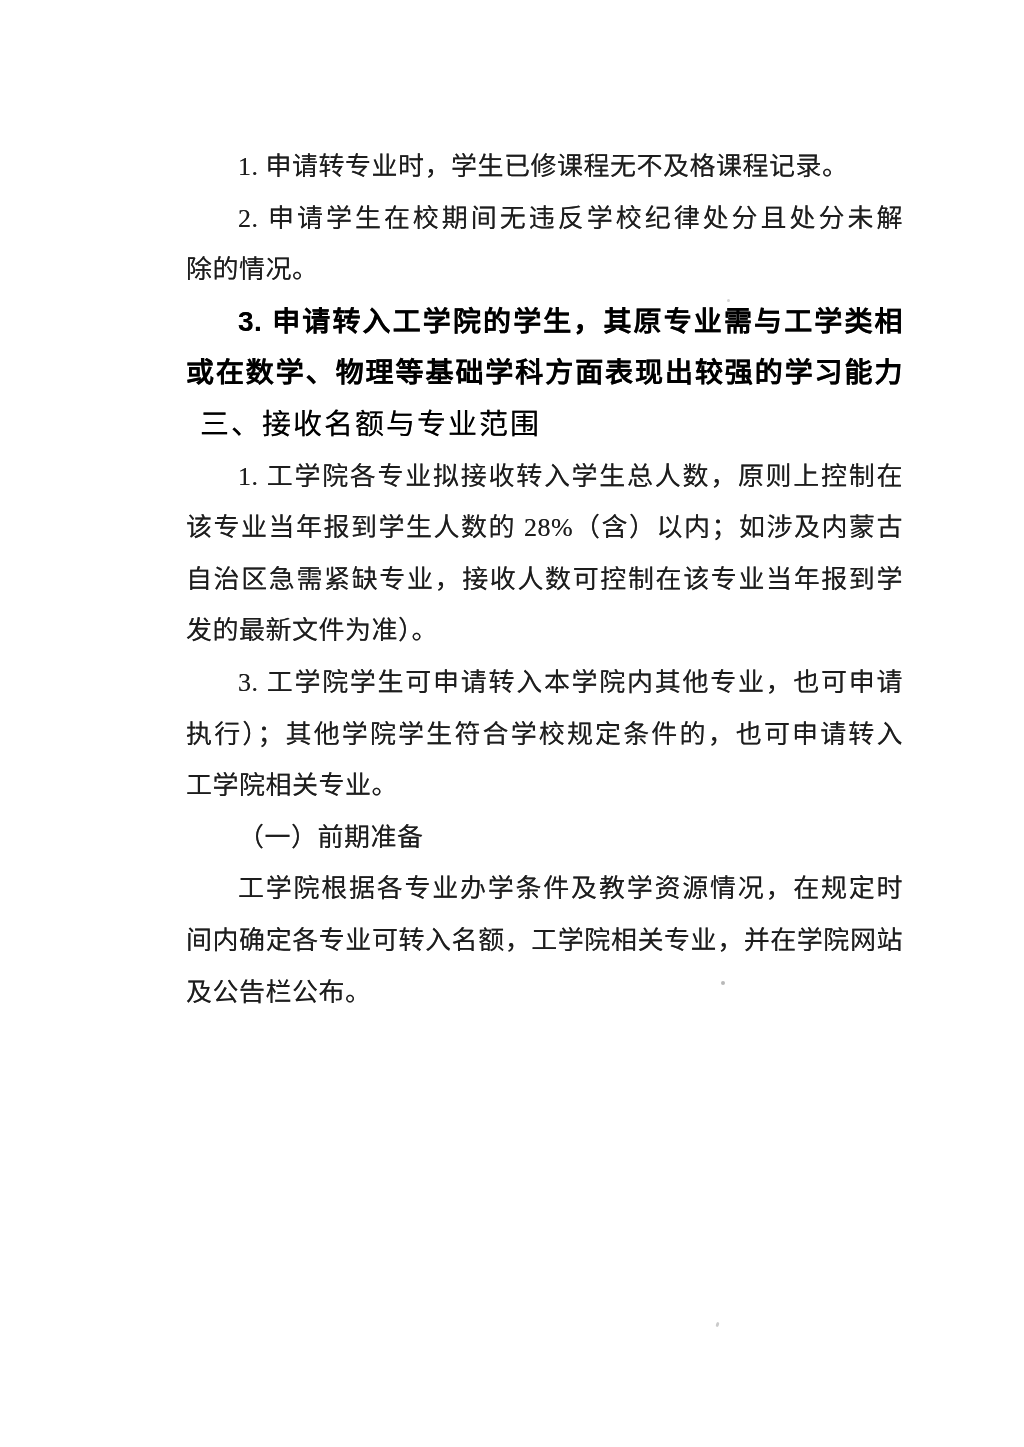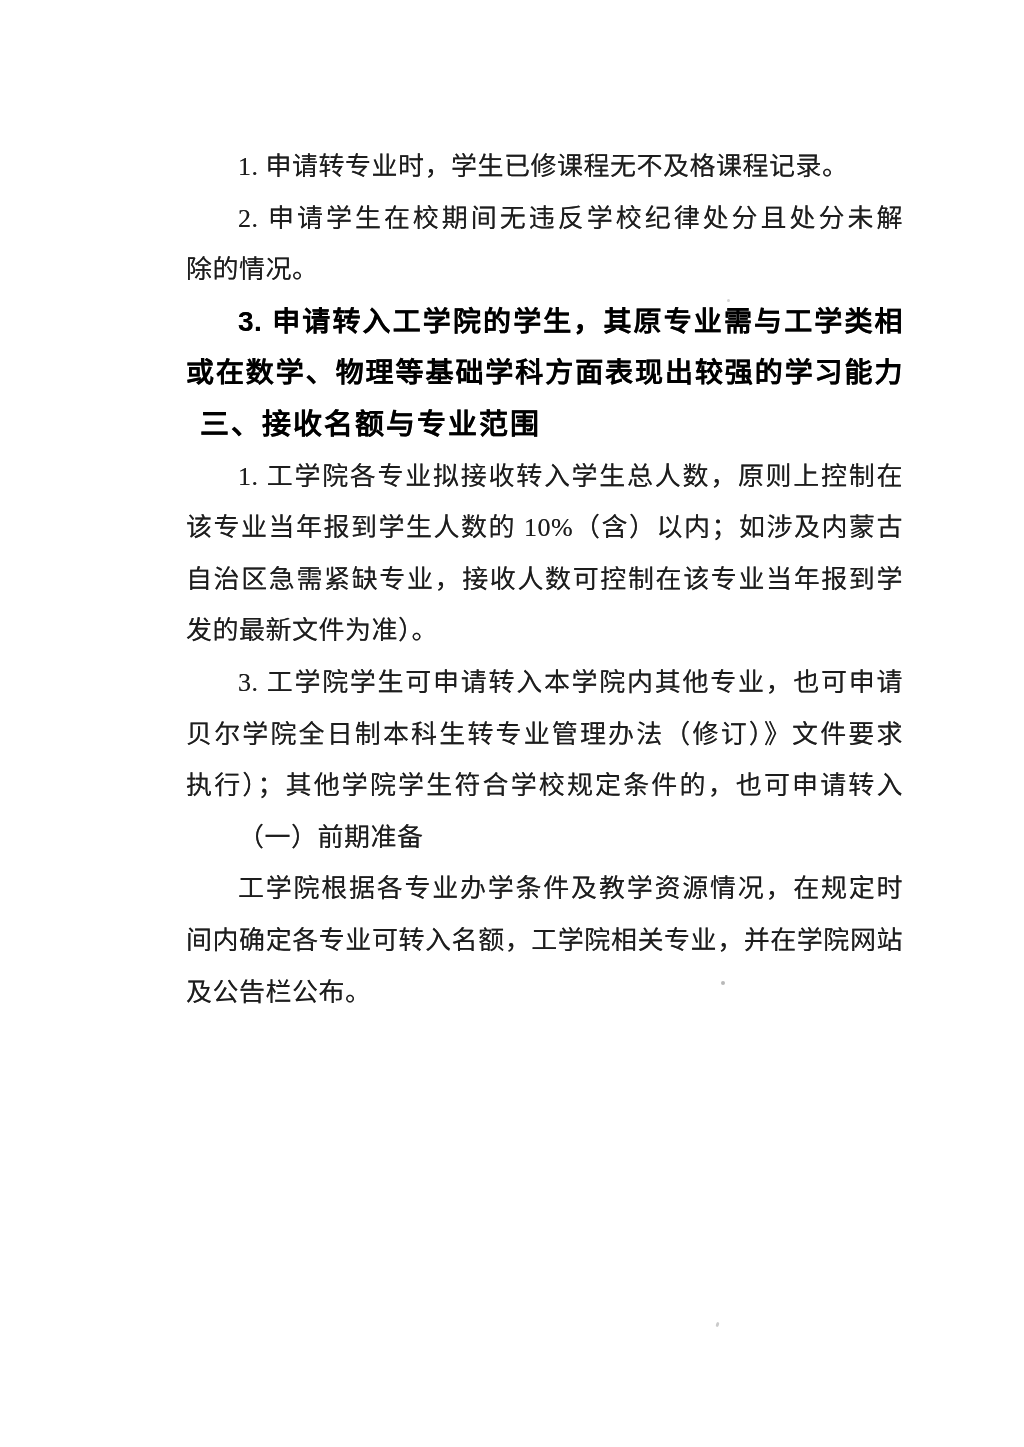--- a/index.html
+++ b/index.html
@@ -46,21 +46,21 @@
     font-family: "Liberation Sans", sans-serif;
     font-weight: 700;
     font-size: 28px;
     color: #000000;
     text-shadow: 0 0 0.5px rgba(0,0,0,0.7);
   }
 
   
   .block.heading .line {
     font-family: "Liberation Sans", sans-serif;
-    font-weight: 700;
+    font-weight: 400;
     font-size: 29px;
     letter-spacing: 2px;
     color: #000000;
     text-indent: 14px;
     text-shadow: 0 0 0.5px rgba(0,0,0,0.7);
   }
 
   
   .speck {
     position: absolute;
@@ -85,28 +85,28 @@
       </div>
       <div class="block body-bold">
         <div class="line first">3. 申请转入工学院的学生，其原专业需与工学类相关，</div>
         <div class="line">或在数学、物理等基础学科方面表现出较强的学习能力（需</div>
       </div>
       <div class="block heading">
         <div class="line end">三、接收名额与专业范围</div>
       </div>
       <div class="block body">
         <div class="line first">1. 工学院各专业拟接收转入学生总人数，原则上控制在</div>
-        <div class="line">该专业当年报到学生人数的 10%（含）以内；如涉及内蒙古</div>
+        <div class="line">该专业当年报到学生人数的 28%（含）以内；如涉及内蒙古</div>
         <div class="line">自治区急需紧缺专业，接收人数可控制在该专业当年报到学</div>
         <div class="line end">发的最新文件为准）。</div>
       </div>
       <div class="block body">
         <div class="line first">3. 工学院学生可申请转入本学院内其他专业，也可申请</div>
-        <div class="line">贝尔学院全日制本科生转专业管理办法（修订）》文件要求</div>
         <div class="line">执行）；其他学院学生符合学校规定条件的，也可申请转入</div>
+        <div class="line end">工学院相关专业。</div>
       </div>
       <div class="block body">
         <div class="line first end">（一）前期准备</div>
       </div>
       <div class="block body">
         <div class="line first">工学院根据各专业办学条件及教学资源情况，在规定时</div>
         <div class="line">间内确定各专业可转入名额，工学院相关专业，并在学院网站</div>
         <div class="line end">及公告栏公布。</div>
       </div>
     </div>

